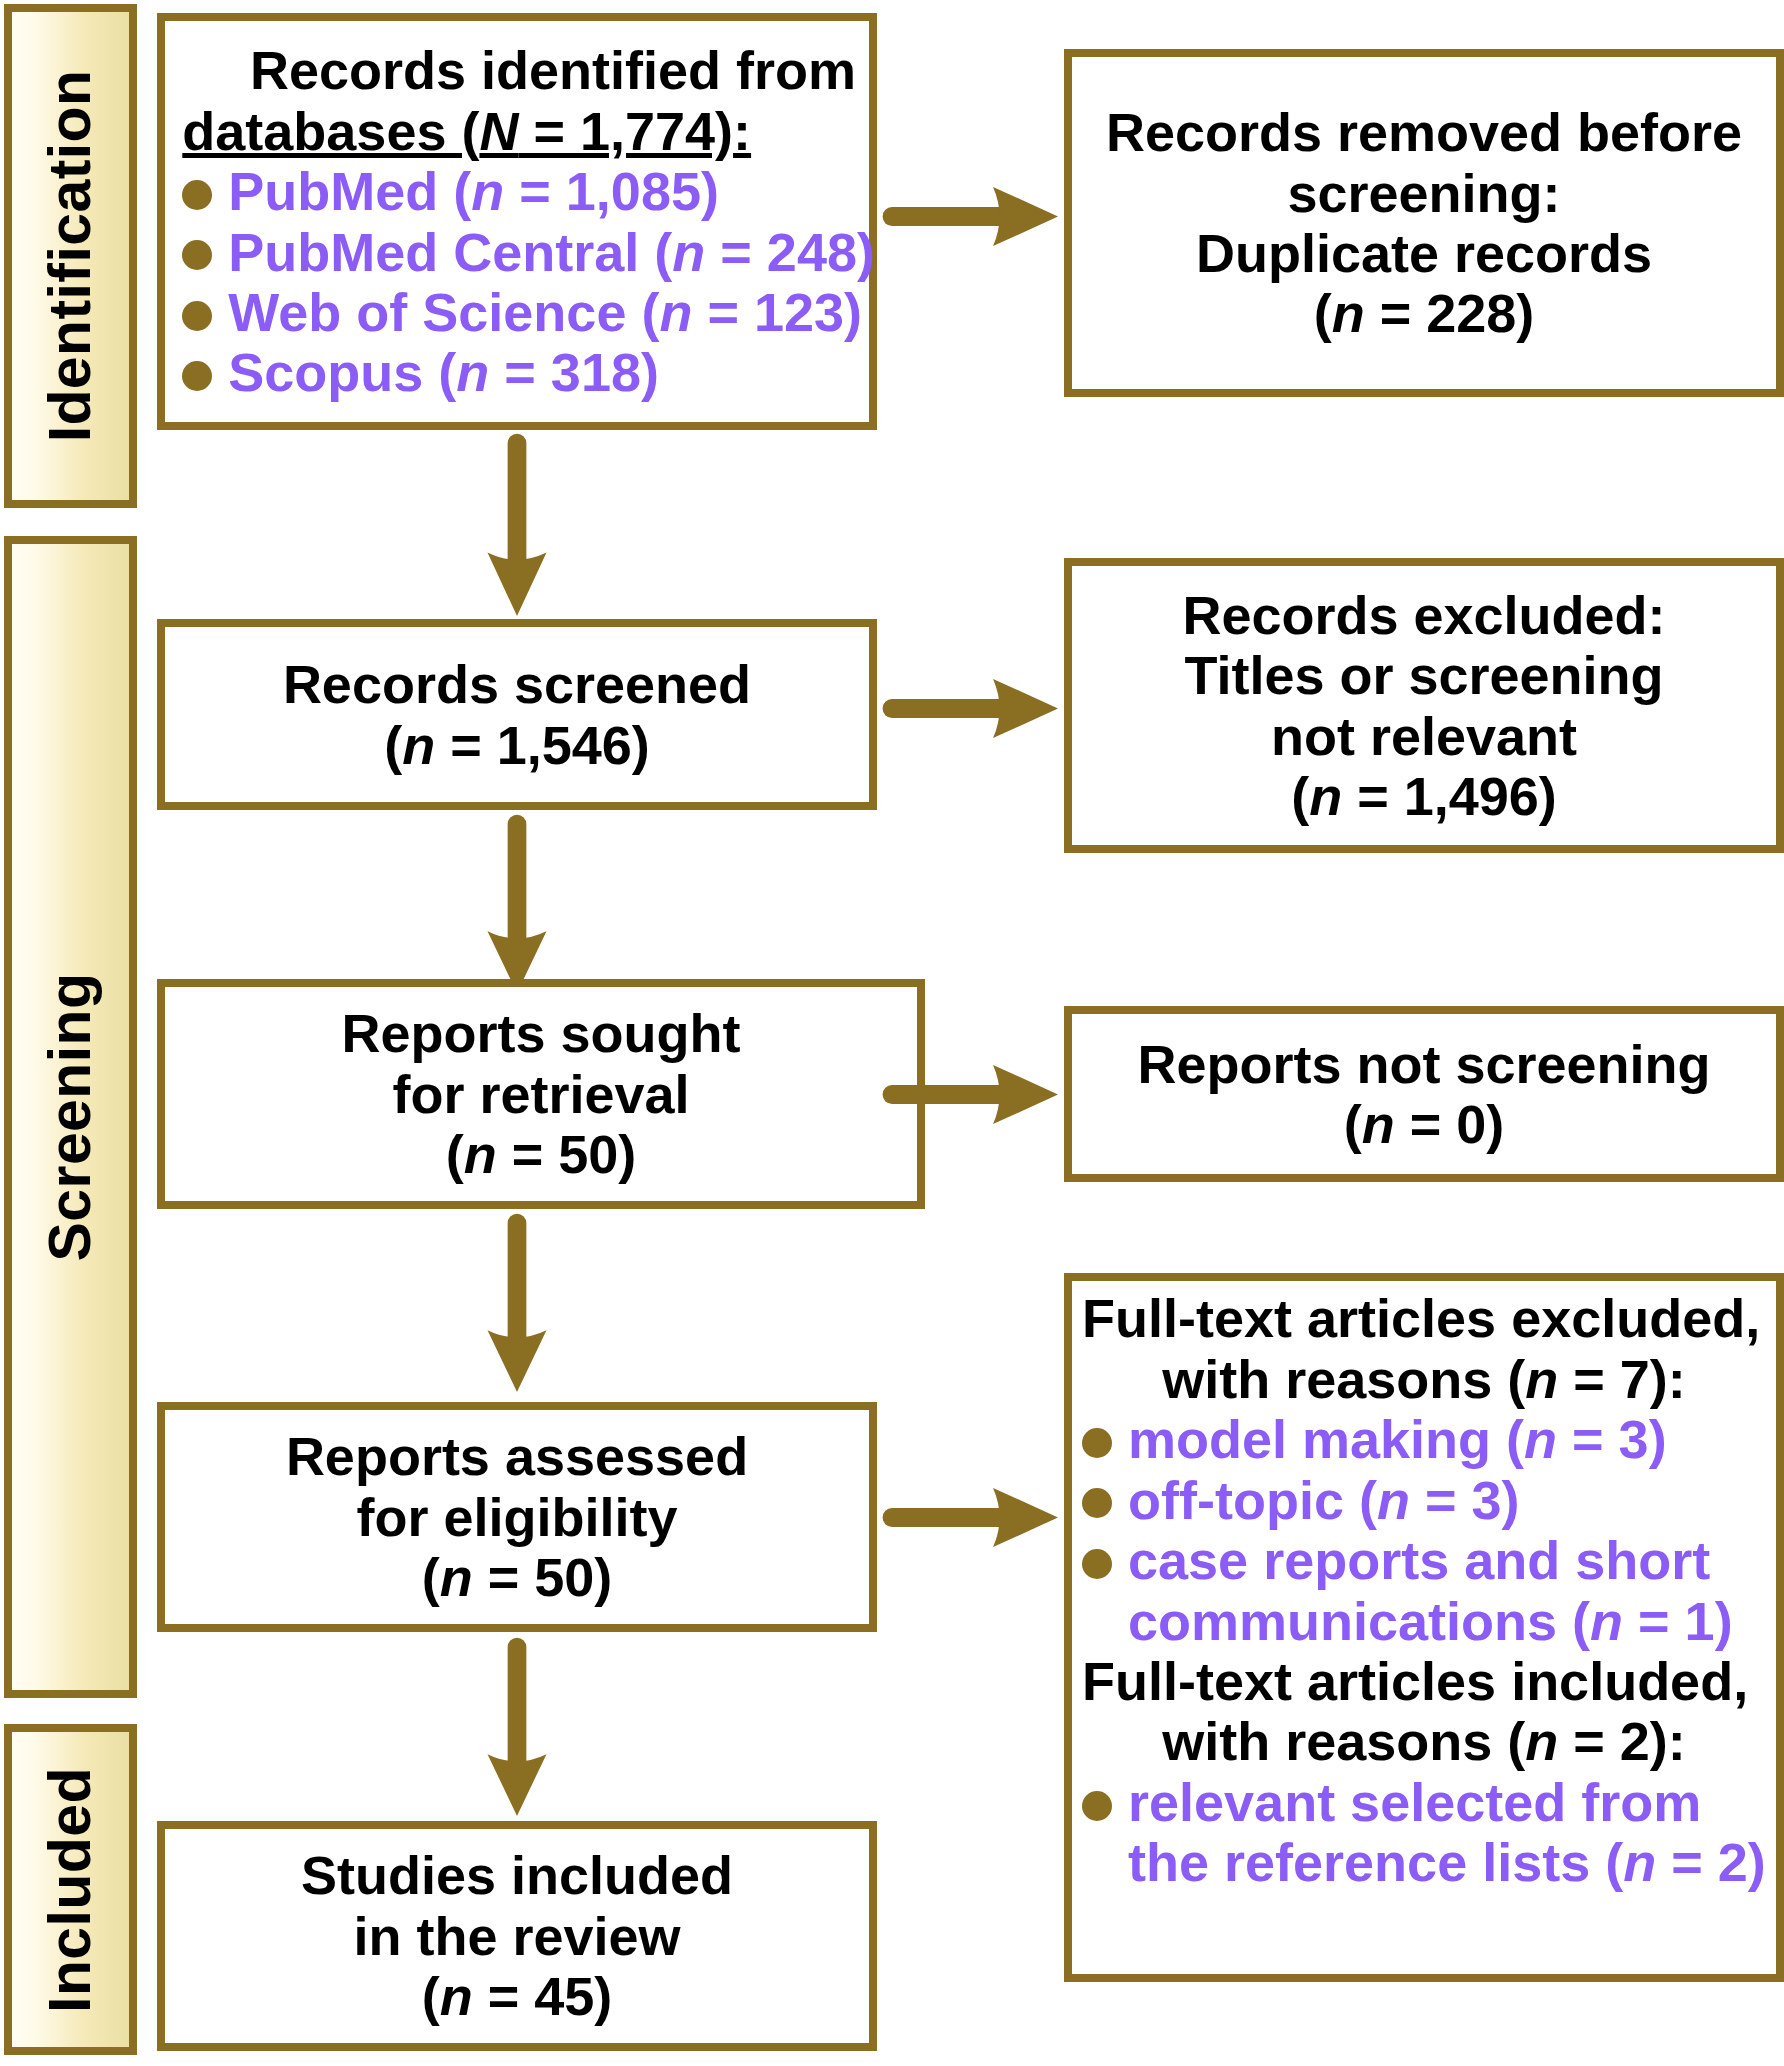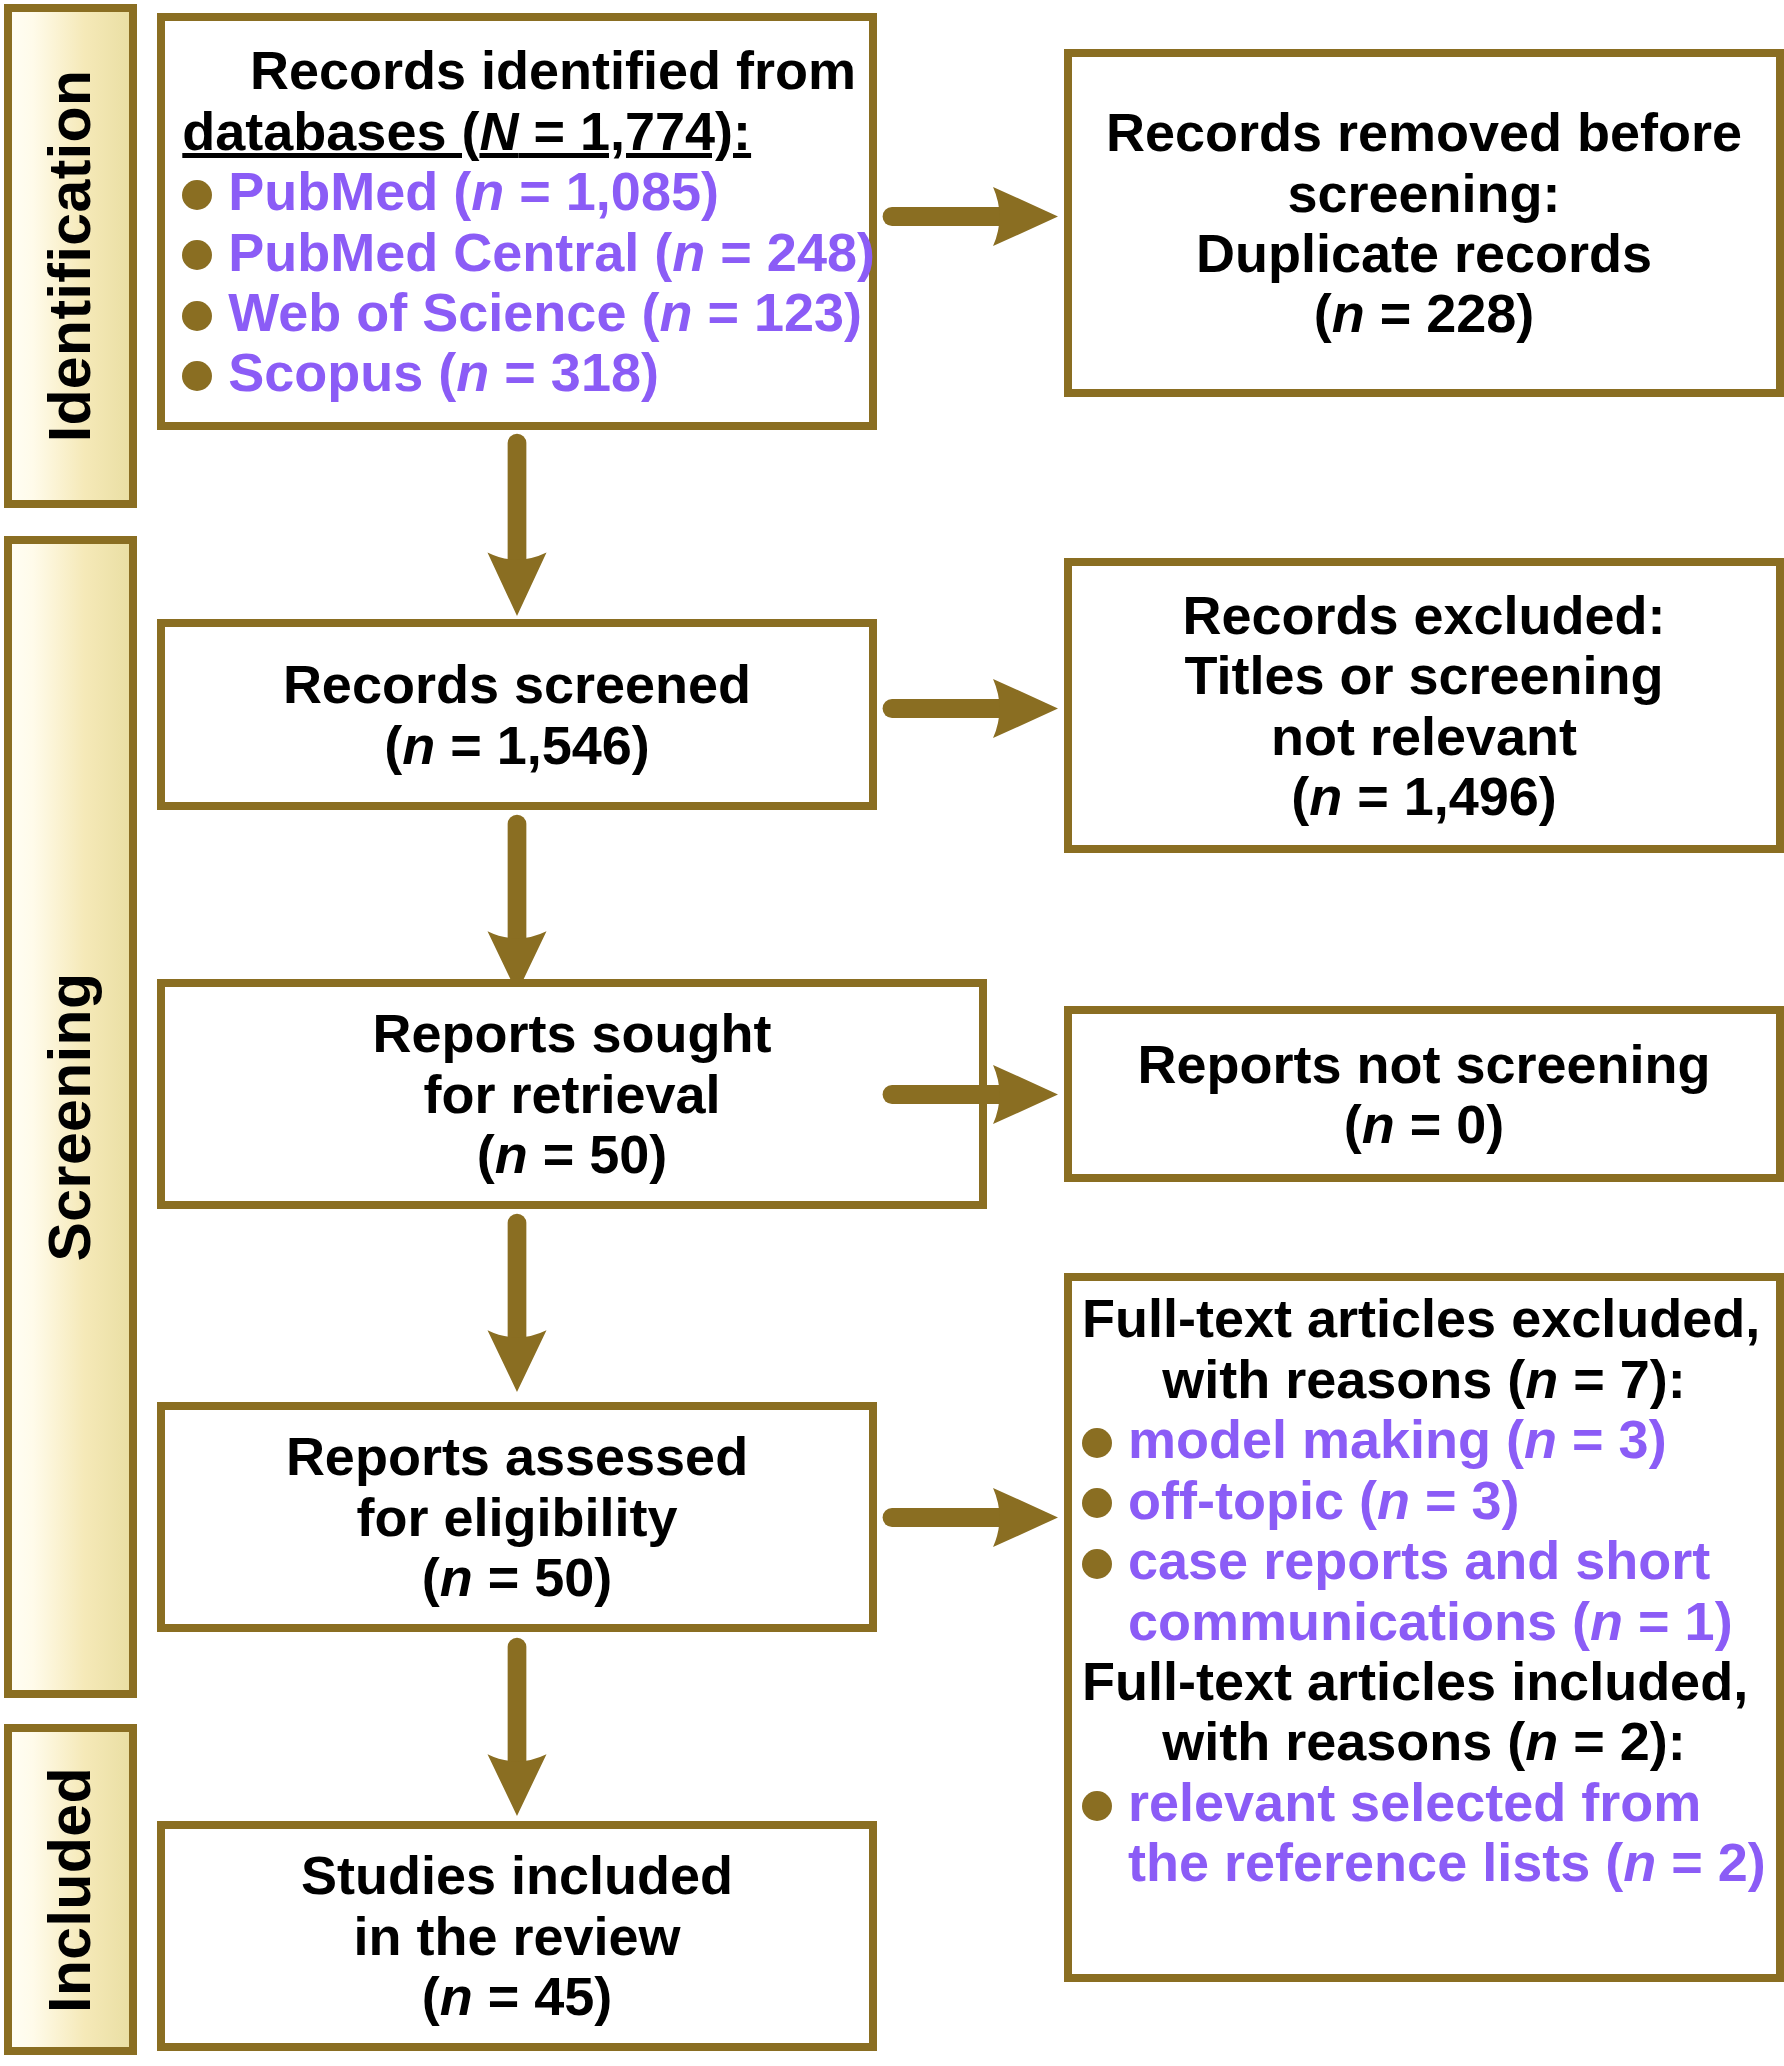--- a/index.html
+++ b/index.html
@@ -171,21 +171,21 @@
     <div class="line"><span>(</span><span class="ital">n</span><span> = 1,496)</span></div>
   </div>
 
   <div class="arrow" style="left:481px; top:824px; width:72px; height:169px;">
     <svg width="72" height="169" viewBox="0 0 100 235">
       <path d="M50,0 L50,168" stroke="#8A6E22" stroke-width="26" stroke-linecap="round" fill="none"></path>
       <path d="M50,235 L9,149 Q50,169 91,149 Z" fill="#8A6E22"></path>
     </svg>
   </div>
 
-  <div class="box" style="left:157px; top:979px; width:830px; height:230px;">
+  <div class="box" style="left:157px; top:979px; width:768px; height:230px;">
     <div class="line">Reports sought</div>
     <div class="line">for retrieval</div>
     <div class="line"><span>(</span><span class="ital">n</span><span> = 50)</span></div>
   </div>
 
   <div class="arrow" style="left:892px; top:1062px; width:166px; height:65px;">
     <svg width="166" height="65" viewBox="0 0 230 90">
       <path d="M0,45 L150,45" stroke="#8A6E22" stroke-width="26" stroke-linecap="round" fill="none"></path>
       <path d="M230,45 L140,4 Q158,45 140,86 Z" fill="#8A6E22"></path>
     </svg>

